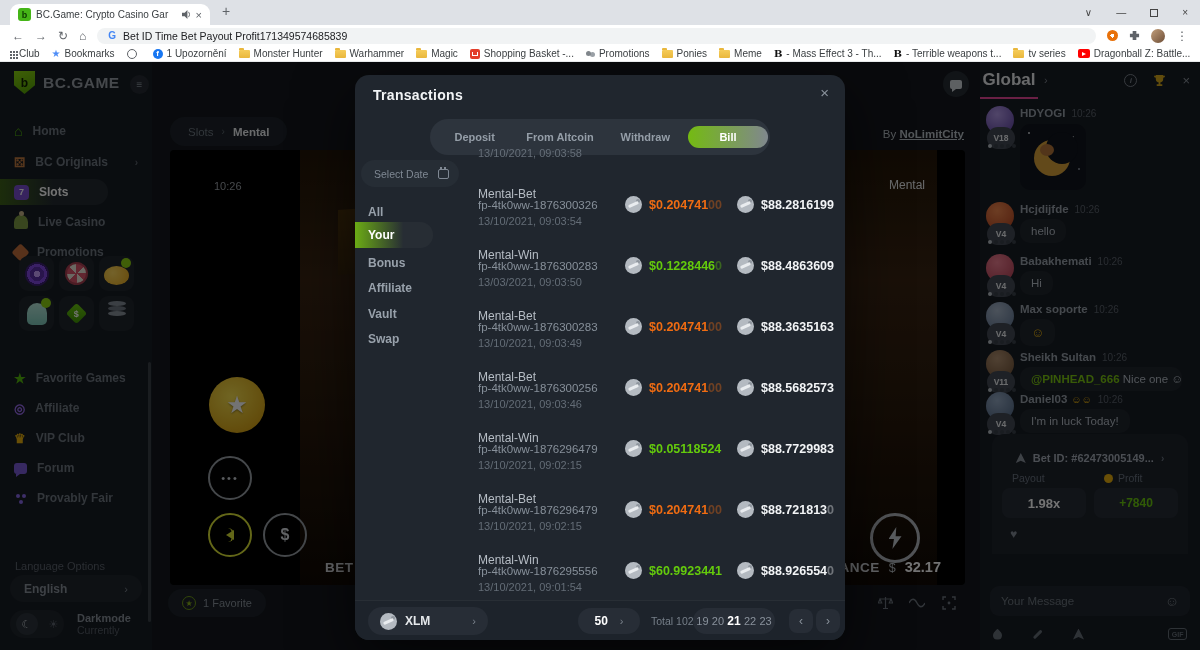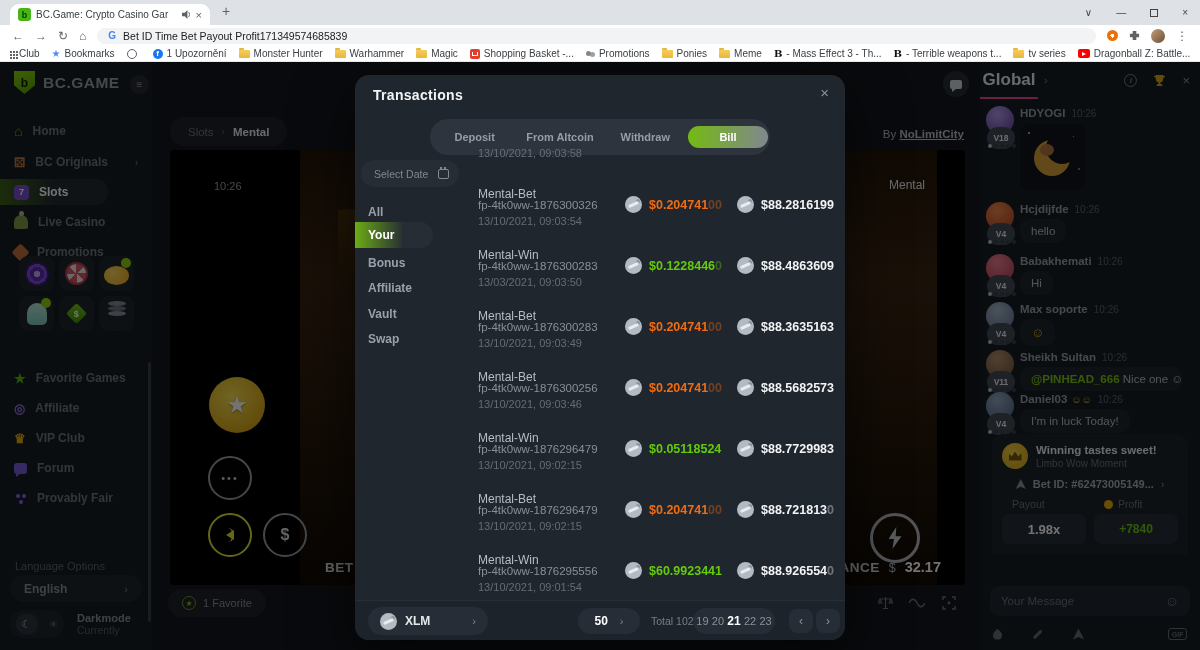--- a/index.html
+++ b/index.html
@@ -539,29 +539,20 @@
           <div class="bub"><span class="mention">@PINHEAD_666</span> <span>Nice one ☺</span></div>
         </div>
         <div class="msg" style="top:290px">
           <span class="av av6"></span>
           <span class="nm"><span>Daniel03</span><span class="nmemj">☺☺</span><span class="tm">10:26</span></span>
           <span class="lv">V4</span>
           <span class="sdots"></span>
           <div class="bub">I'm in luck Today!</div>
         </div>
         <div class="wcard">
-          <div class="wchead">
-            <span class="crowncirc">
-                <span class="crown"></span>
-              </span>
-            <div>
-              <div class="wct">Winning tastes sweet!</div>
-              <div class="wcs">Limbo Wow Moment</div>
-            </div>
-          </div>
           <div class="wcbet">
             <span class="rocket"></span>
             <span>Bet ID: #62473005149...</span>
             <span class="wcchev">›</span>
           </div>
           <div class="wccols">
             <div class="wccol">
               <div class="wclab">Payout</div>
               <div class="wcpill wcpay">1.98x</div>
             </div>

